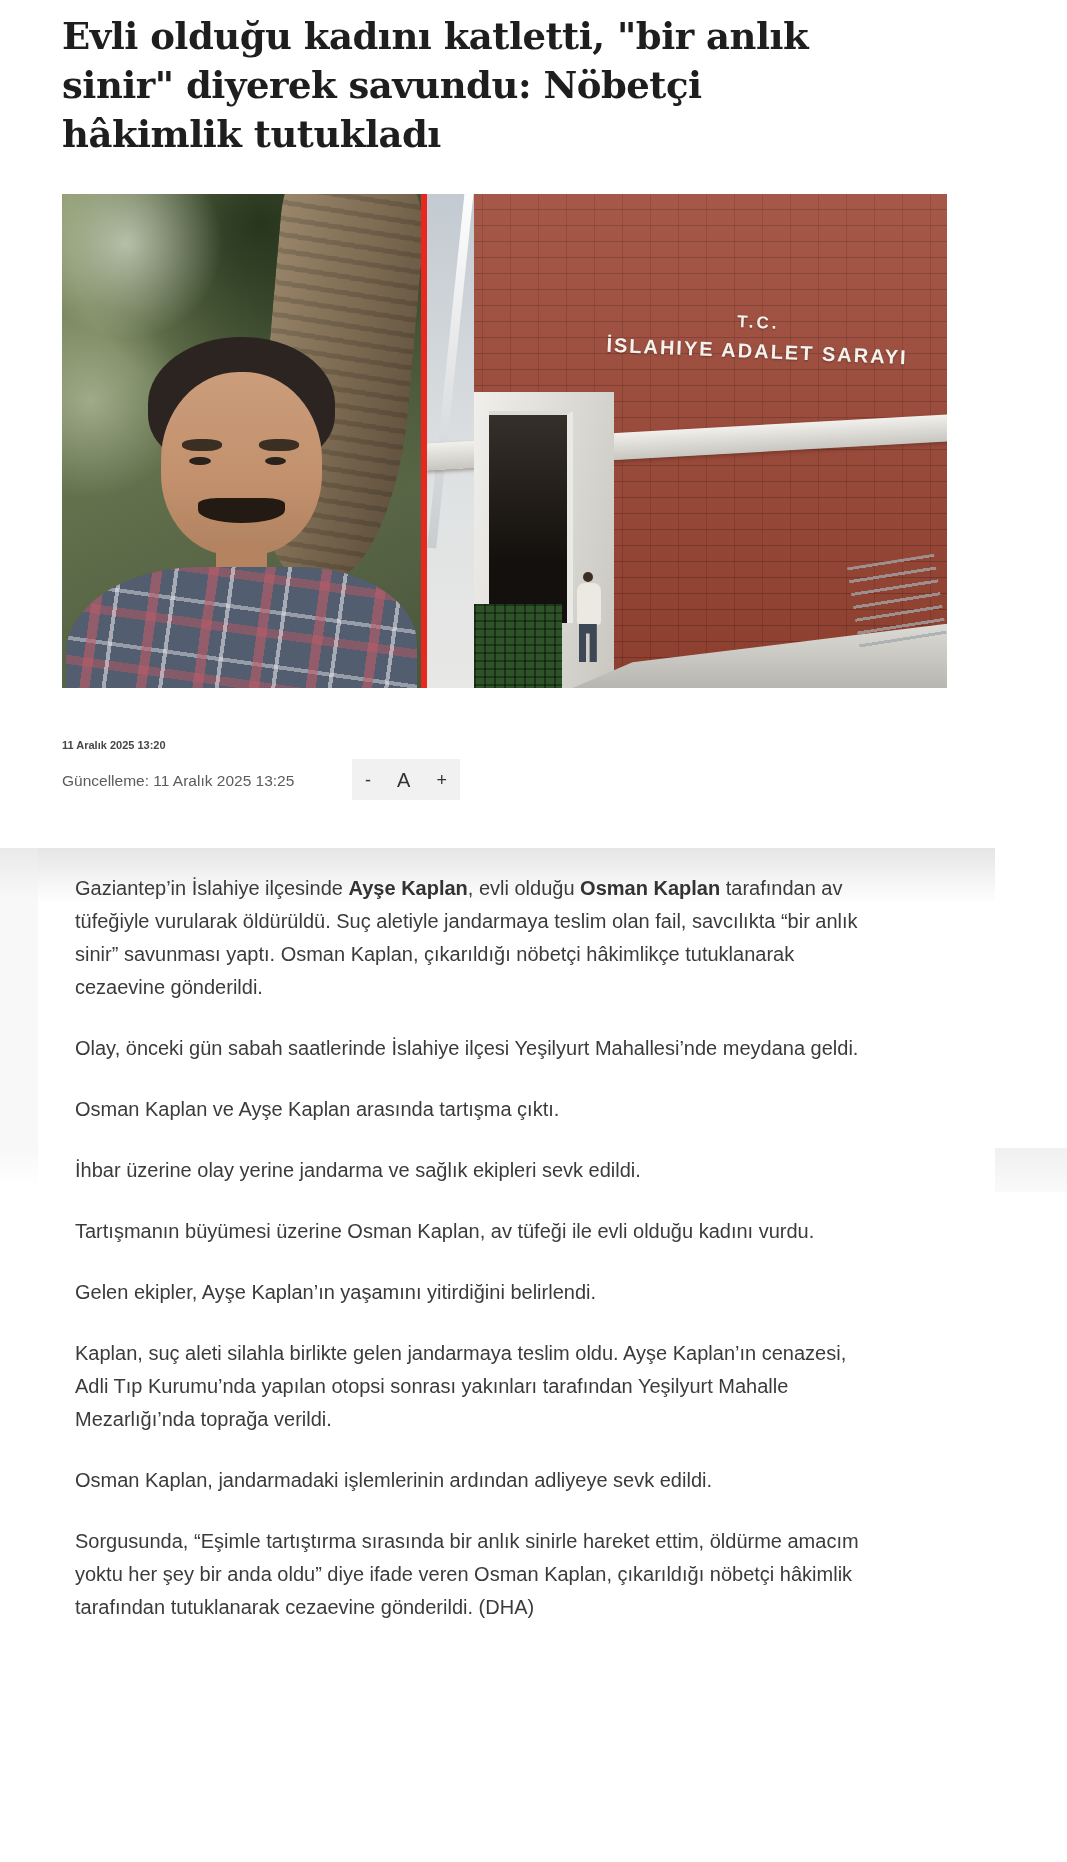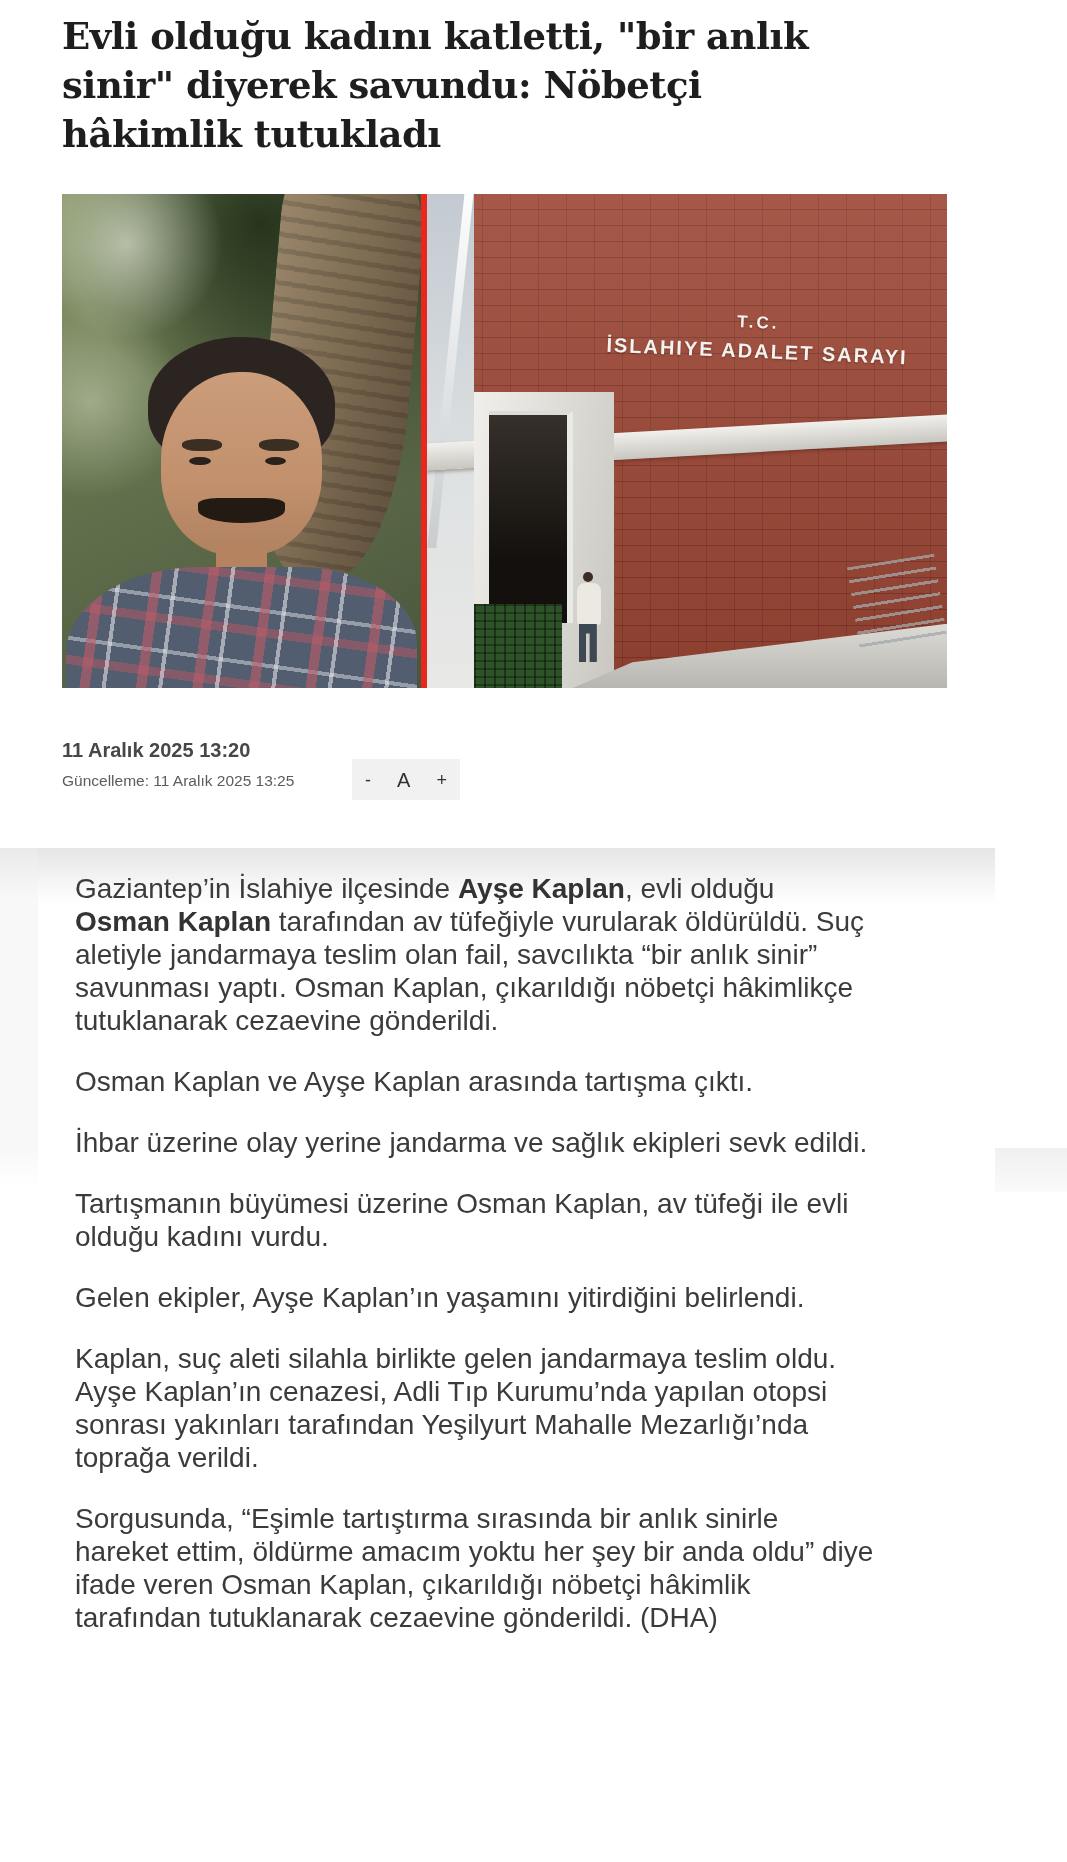--- a/index.html
+++ b/index.html
@@ -80,32 +80,32 @@
     clip-path:polygon(0 100%, 16% 60%, 100% 0, 100% 100%);}
   .railing{position:absolute;right:1%;bottom:9%;width:17%;height:17%;opacity:.75;
     background:repeating-linear-gradient(to bottom,#a2a8ab 0 3px, transparent 3px 13px);
     transform:rotate(-9deg);}
   .person{position:absolute;left:26.5%;top:76.5%;width:9%;height:20%;}
   .person-head{position:absolute;left:38%;top:0;width:10px;height:10px;border-radius:50%;background:#3a2d23;}
   .person-body{position:absolute;left:26%;top:11px;width:24px;height:42px;border-radius:8px 8px 4px 4px;background:#ece9e3;}
   .person-legs{position:absolute;left:30%;top:52px;width:18px;height:38px;background:#3e4854;
     clip-path:polygon(0 0,100% 0,100% 100%,60% 100%,60% 25%,40% 25%,40% 100%,0 100%);}
   
-  .pub-date{position:absolute;left:62px;top:739px;font-size:20px;font-weight:700;color:#474747;}
+  .pub-date{position:absolute;left:62px;top:739px;font-size:11px;font-weight:700;color:#474747;}
   .upd-date{position:absolute;left:62px;top:772px;font-size:15.5px;color:#5c5c5c;}
   .font-widget{position:absolute;left:352px;top:759px;width:108px;height:41px;
     background:#f1f1f1;display:flex;align-items:center;justify-content:space-around;}
   .font-widget span{color:#333;cursor:pointer;line-height:1;}
   .fw-minus{font-size:18px;} .fw-a{font-size:20px;} .fw-plus{font-size:18px;}
   
   .content-card{position:absolute;left:38px;top:848px;width:957px;height:1014px;background:#ffffff;}
   .content-card::before{content:"";position:absolute;left:0;top:0;right:0;height:55px;
     background:linear-gradient(#e5e5e5, rgba(255,255,255,0));}
   .article-body{position:relative;padding:24px 120px 0 37px;}
-  .article-body p{margin:0 0 28px;font-size:28px;line-height:33px;color:#3b3b3b;}
+  .article-body p{margin:0 0 28px;font-size:20px;line-height:33px;color:#3b3b3b;}
   .article-body strong{font-weight:700;color:#333;}
   
   .left-strip{position:absolute;left:0;top:848px;width:38px;height:340px;
     background:linear-gradient(#eaeaea, #f8f8f8 15%, #f8f8f8 88%, #ffffff);}
   .right-patch{position:absolute;left:995px;top:1148px;width:72px;height:44px;
     background:linear-gradient(#f0f0f0,#fafafa);}
 </style>
 </head>
 <body>
 
@@ -156,20 +156,22 @@
   <span class="fw-a">A</span>
   <span class="fw-plus">+</span>
 </div>
 
 <div class="left-strip"></div>
 <div class="right-patch"></div>
 
 <div class="content-card">
   <div class="article-body">
       <p><span>Gaziantep’in İslahiye ilçesinde </span><strong>Ayşe Kaplan</strong><span>, evli olduğu </span><strong>Osman Kaplan</strong><span> tarafından av tüfeğiyle vurularak öldürüldü. Suç aletiyle jandarmaya teslim olan fail, savcılıkta “bir anlık sinir” savunması yaptı. Osman Kaplan, çıkarıldığı nöbetçi hâkimlikçe tutuklanarak cezaevine gönderildi.</span></p>
+      <p><span>Olay, önceki gün sabah saatlerinde İslahiye ilçesi Yeşilyurt Mahallesi’nde meydana geldi.</span></p>
       <p><span>Osman Kaplan ve Ayşe Kaplan arasında tartışma çıktı.</span></p>
       <p><span>İhbar üzerine olay yerine jandarma ve sağlık ekipleri sevk edildi.</span></p>
       <p><span>Tartışmanın büyümesi üzerine Osman Kaplan, av tüfeği ile evli olduğu kadını vurdu.</span></p>
       <p><span>Gelen ekipler, Ayşe Kaplan’ın yaşamını yitirdiğini belirlendi.</span></p>
       <p><span>Kaplan, suç aleti silahla birlikte gelen jandarmaya teslim oldu. Ayşe Kaplan’ın cenazesi, Adli Tıp Kurumu’nda yapılan otopsi sonrası yakınları tarafından Yeşilyurt Mahalle Mezarlığı’nda toprağa verildi.</span></p>
+      <p><span>Osman Kaplan, jandarmadaki işlemlerinin ardından adliyeye sevk edildi.</span></p>
       <p><span>Sorgusunda, “Eşimle tartıştırma sırasında bir anlık sinirle hareket ettim, öldürme amacım yoktu her şey bir anda oldu” diye ifade veren Osman Kaplan, çıkarıldığı nöbetçi hâkimlik tarafından tutuklanarak cezaevine gönderildi. (DHA)</span></p>
     </div>
 </div>
 
 </body></html>

